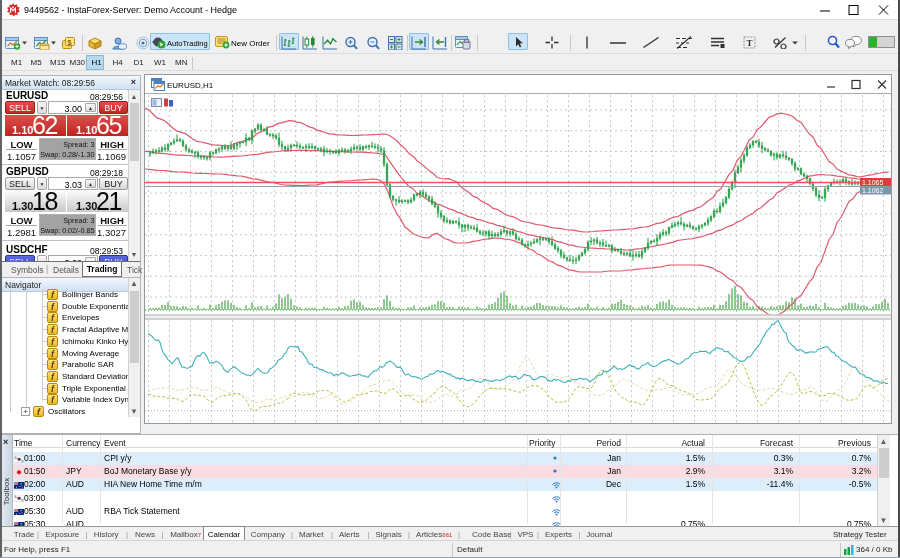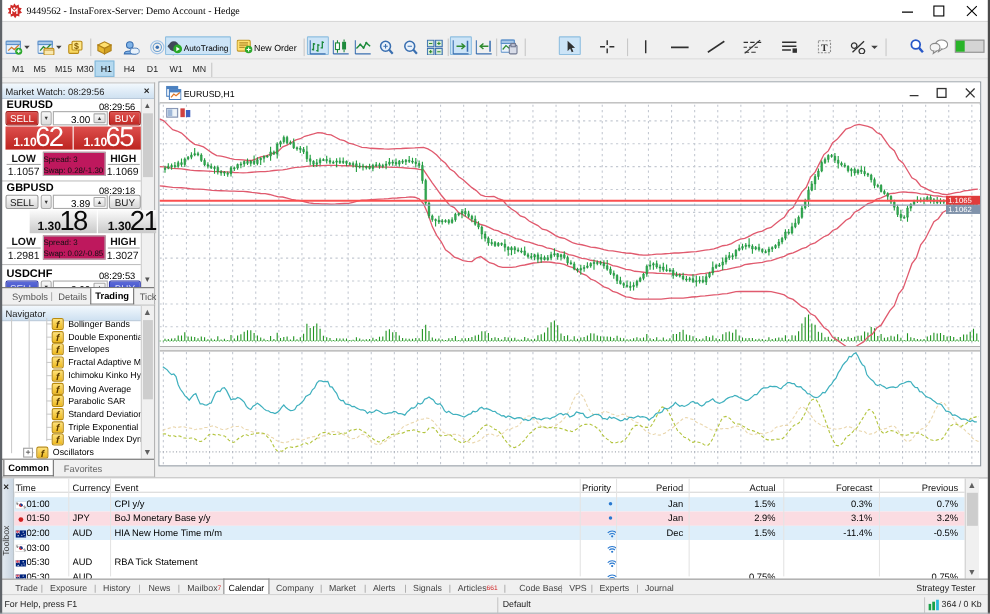--- a/index.html
+++ b/index.html
@@ -1,19 +1,19 @@
 <!DOCTYPE html>
 <html><head><meta charset="utf-8"><style>
 *{margin:0;padding:0;box-sizing:border-box;}
 body{margin:0;background:#fff;}
 #app{position:relative;width:900px;height:558px;font-family:"Liberation Sans",sans-serif;background:#f0f0f0;overflow:hidden;}
 .abs{position:absolute;}
 
 #titlebar{position:absolute;left:0;top:0;width:900px;height:20px;background:#ffffff;border-bottom:1px solid #d8d8d8;}
-#titletext{position:absolute;left:24px;top:4.5px;font-size:9px;color:#000;font-family:Liberation Serif, serif;}
+#titletext{position:absolute;left:24px;top:4.5px;font-size:9px;color:#000;}
 
 #menubar{position:absolute;left:0;top:21px;width:900px;height:11px;background:#f0f0f0;font-size:8.5px;color:#1a1a1a;}
 #menubar span{position:absolute;top:0px;}
 #menubar u{text-decoration:underline;}
 
 #toolbar{position:absolute;left:0;top:32px;width:900px;height:22px;background:#f0f0f0;border-bottom:1px solid #dcdcdc;}
 .tsep{position:absolute;top:3px;width:1px;height:16px;background:#c8c8c8;}
 .tbtn-sel{position:absolute;background:#cce4f7;border:1px solid #90bfe0;border-radius:1px;}
 
 #tfbar{position:absolute;left:0;top:55px;width:900px;height:16px;background:#f0f0f0;border-bottom:1px solid #dcdcdc;font-size:8px;color:#222;}
@@ -27,27 +27,27 @@
 
 .sym-title{position:absolute;font-size:10px;font-weight:bold;color:#000;}
 .sym-time{position:absolute;font-size:8.5px;color:#000;}
 .btn-red{position:absolute;background:linear-gradient(180deg,#e0504e,#c02824);border:1px solid #a01c1a;border-radius:2px;color:#fff;font-size:9px;text-align:center;}
 .btn-gray{position:absolute;background:linear-gradient(180deg,#fbfbfb,#d6d6d6);border:1px solid #9a9a9a;border-radius:2px;color:#1a1a1a;font-size:9px;text-align:center;}
 .btn-blue{position:absolute;background:linear-gradient(180deg,#5b6ad8,#3947c4);border:1px solid #2832a8;border-radius:2px;color:#dde2ff;font-size:9px;text-align:center;}
 .spin{position:absolute;background:#fff;border:1px solid #aaa;font-size:9px;color:#000;}
 .spin .up{position:absolute;right:1px;top:1px;bottom:1px;width:11px;background:linear-gradient(180deg,#f8f8f8,#dcdcdc);border:1px solid #a8a8a8;border-radius:1px;font-size:5px;color:#333;text-align:center;line-height:9px;}
 .drop{position:absolute;background:linear-gradient(180deg,#f8f8f8,#dcdcdc);border:1px solid #a8a8a8;border-radius:2px;font-size:5px;color:#333;text-align:center;}
 .band-red{position:absolute;background:linear-gradient(180deg,#dd4f4d,#bd2420);color:#fff;}
-.band-gray{position:absolute;background:linear-gradient(180deg,#fbfbfb,#c9c9c9);color:#0a0a0a;margin-left:22px;}
+.band-gray{position:absolute;background:linear-gradient(180deg,#fbfbfb,#c9c9c9);color:#0a0a0a;}
 .bigpx{font-size:25px;letter-spacing:-1.5px;}
 .smallpx{font-size:11px;font-weight:bold;}
 .lh-lbl{position:absolute;font-size:9.5px;font-weight:bold;color:#111;text-align:center;}
 .lh-val{position:absolute;font-size:9.5px;color:#111;text-align:center;}
 .lh-line{position:absolute;height:1px;background:#a8a8a8;}
-.spreadbox{position:absolute;border:1px solid #b0b0b0;background:#be185d;text-align:left;font-size:7.2px;color:#111;white-space:nowrap;overflow:hidden;}
+.spreadbox{position:absolute;border:1px solid #b0b0b0;background:#a3a3a3;text-align:right;font-size:7.2px;color:#111;white-space:nowrap;overflow:hidden;}
 .divline{position:absolute;left:0;height:1px;background:#c0c0c0;}
 
 #mwtabs{position:absolute;left:0;top:185px;width:139px;height:16px;background:#f0f0f0;border-top:1px solid #707070;font-size:8.5px;color:#555;}
 #mwtabs .sel{position:absolute;background:#fff;border:1px solid #707070;border-top:none;font-weight:bold;color:#000;text-align:center;}
 
 .tline{position:absolute;background:#cccccc;}
 .nav-item{position:absolute;font-size:8px;color:#000;white-space:nowrap;}
 .ficon{position:absolute;width:11px;height:11px;background:linear-gradient(180deg,#ffe27a,#edb81e);border:1px solid #b88a10;border-radius:2px;color:#5a3c00;font-size:9px;font-style:italic;font-weight:bold;text-align:center;line-height:10px;}
 #navtabs{position:absolute;left:0;top:139px;width:139px;height:16px;background:#f0f0f0;border-top:1px solid #707070;font-size:8.5px;color:#666;}
 #navtabs .sel{position:absolute;background:#fff;border:1px solid #707070;border-top:none;color:#000;text-align:center;}
@@ -310,21 +310,21 @@
         </div>
         <span class="lh-lbl" style="left:95px;top:63px;width:32px">HIGH</span>
         <div class="lh-line" style="left:97px;top:73px;width:29px"></div>
         <span class="lh-val" style="left:94px;top:75px;width:33px">1.1069</span>
         <div class="divline" style="top:88px;width:127px"></div>
         <span class="sym-title" style="left:5px;top:90px">GBPUSD</span>
         <span class="sym-time" style="right:17px;top:92px;position:absolute">08:29:18</span>
         <div class="btn-gray" style="left:4px;top:101px;width:30px;height:13px;line-height:12px">SELL</div>
         <div class="drop" style="left:36px;top:101px;width:10px;height:13px;line-height:12px">▼</div>
         <div class="spin" style="left:47px;top:101px;width:50px;height:13px">
-          <span style="position:absolute;right:15px;top:2px">3.89</span>
+          <span style="position:absolute;right:15px;top:2px">3.03</span>
           <span class="up">▲</span>
         </div>
         <div class="btn-gray" style="left:98px;top:101px;width:29px;height:13px;line-height:12px">BUY</div>
         <div class="band-gray" style="left:4px;top:115px;width:61px;height:21px">
           <span class="smallpx" style="position:absolute;left:7px;top:9px">1.30</span>
           <span class="bigpx" style="position:absolute;left:27px;top:-4px">18</span>
         </div>
         <div class="band-gray" style="left:66px;top:115px;width:61px;height:21px">
           <span class="smallpx" style="position:absolute;left:9px;top:9px">1.30</span>
           <span class="bigpx" style="position:absolute;left:29px;top:-4px">21</span>
@@ -400,24 +400,20 @@
         <div class="nav-item" style="left:61px;top:117.3px;width:66px;overflow:hidden">Variable Index Dyna</div>
         <div class="tline" style="left:25px;top:133.0px;width:5px;height:1px"></div>
         <div class="abs" style="left:20px;top:129.0px;width:9px;height:9px;background:#fff;border:1px solid #a0a0a0;font-size:8px;line-height:7px;text-align:center;color:#333">+</div>
         <div class="ficon" style="left:32px;top:128.0px">f</div>
         <div class="nav-item" style="left:47px;top:129.0px">Oscillators</div>
         <div class="abs" style="left:127px;top:0px;width:12px;height:139px;background:#f0f0f0;border-left:1px solid #d0d0d0"></div>
         <div class="abs" style="left:127px;top:0px;width:12px;height:11px;color:#606060;font-size:8px;text-align:center;line-height:11px">▲</div>
         <div class="abs" style="left:127px;top:128px;width:12px;height:11px;color:#606060;font-size:8px;text-align:center;line-height:11px">▼</div>
         <div class="abs" style="left:128.5px;top:13px;width:9px;height:72px;background:#cdcdcd"></div>
       </div>
-    <div id="navtabs">
-        <div class="sel" style="left:2px;top:0px;width:46px;height:15px;line-height:14px;font-weight:bold;color:#000">Common</div>
-        <span style="position:absolute;left:57px;top:3px">Favorites</span>
-      </div>
   </div>
 
   <div id="mdi">
     <div id="chartwin">
       <div id="charttitle">
           <svg class="abs" style="left:6px;top:3px" width="14" height="13" viewBox="0 0 14 13">
             <rect x="0.5" y="0.5" width="10" height="9" fill="#fff" stroke="#4a80c0"></rect>
             <rect x="0.5" y="0.5" width="10" height="2.5" fill="#4a80c0"></rect>
             <rect x="3" y="3.5" width="10.5" height="9" fill="#fff" stroke="#4a80c0"></rect>
             <rect x="3" y="3.5" width="10.5" height="2.5" fill="#4a80c0"></rect>

